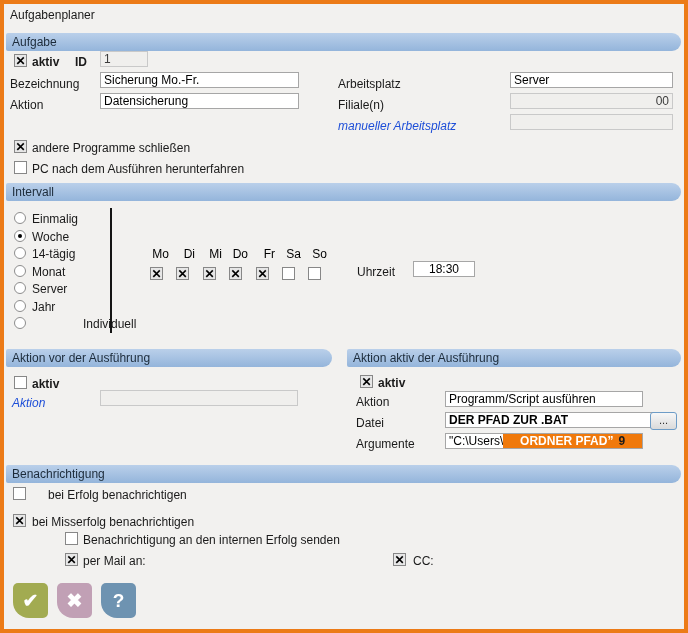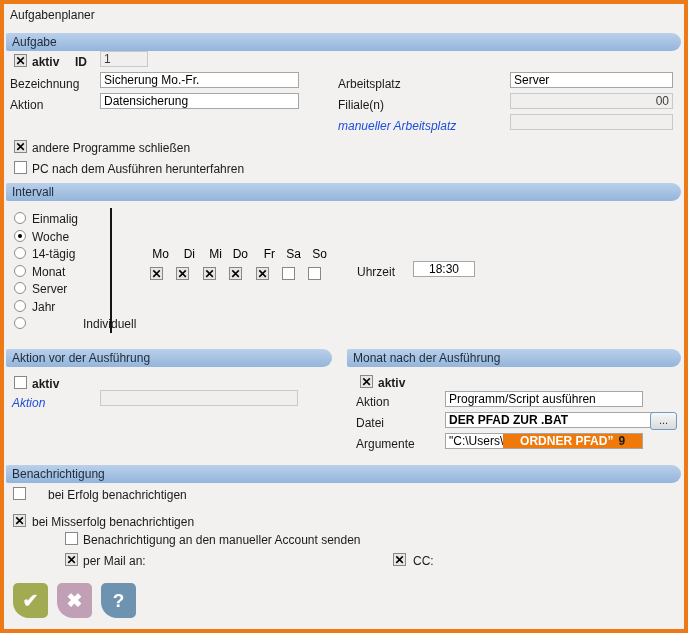--- a/index.html
+++ b/index.html
@@ -126,21 +126,21 @@
 
   <div class="lbl" style="left:357px;top:266px;">Uhrzeit</div>
   <div class="fld" style="left:413px;top:261px;width:62px;text-align:center;">18:30</div>
 
   <div class="sechdr" style="left:6px;top:349px;width:326px;">Aktion vor der Ausführung</div>
   <span class="cb" style="left:14px;top:376px;"></span>
   <div class="lbl b" style="left:32px;top:378px;">aktiv</div>
   <div class="lbl dis" style="left:12px;top:397px;">Aktion</div>
   <div class="fld ro" style="left:100px;top:390px;width:198px;"></div>
 
-  <div class="sechdr" style="left:347px;top:349px;width:334px;">Monat nach der Ausführung</div>
+  <div class="sechdr" style="left:347px;top:349px;width:334px;">Aktion aktiv der Ausführung</div>
   <span class="cb checked" style="left:360px;top:375px;"></span>
   <div class="lbl b" style="left:378px;top:377px;">aktiv</div>
 
   <div class="lbl" style="left:356px;top:396px;">Aktion</div>
   <div class="fld" style="left:445px;top:391px;width:198px;">Programm/Script ausführen</div>
 
   <div class="lbl" style="left:356px;top:417px;">Datei</div>
   <div class="fld b" style="left:445px;top:412px;width:220px;">DER PFAD ZUR .BAT</div>
   <div class="browse">...</div>
 
@@ -155,21 +155,21 @@
 
   <div class="sechdr" style="left:6px;top:465px;width:675px;">Benachrichtigung</div>
 
   <span class="cb" style="left:13px;top:487px;"></span>
   <div class="lbl" style="left:32px;top:489px;padding-left:16px;">bei Erfolg benachrichtigen</div>
 
   <span class="cb checked" style="left:13px;top:514px;"></span>
   <div class="lbl" style="left:32px;top:516px;">bei Misserfolg benachrichtigen</div>
 
   <span class="cb" style="left:65px;top:532px;"></span>
-  <div class="lbl" style="left:83px;top:534px;">Benachrichtigung an den manueller Account senden</div>
+  <div class="lbl" style="left:83px;top:534px;">Benachrichtigung an den internen Erfolg senden</div>
 
   <span class="cb checked" style="left:65px;top:553px;"></span>
   <div class="lbl" style="left:83px;top:555px;">per Mail an:</div>
 
   <span class="cb checked" style="left:393px;top:553px;"></span>
   <div class="lbl" style="left:413px;top:555px;">CC:</div>
 
   <button class="btn3 btn-ok">
       <span>✔</span>
     </button>

